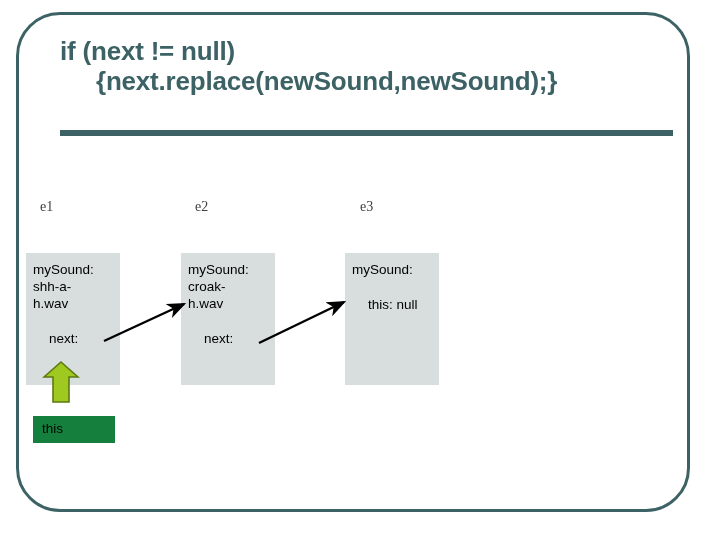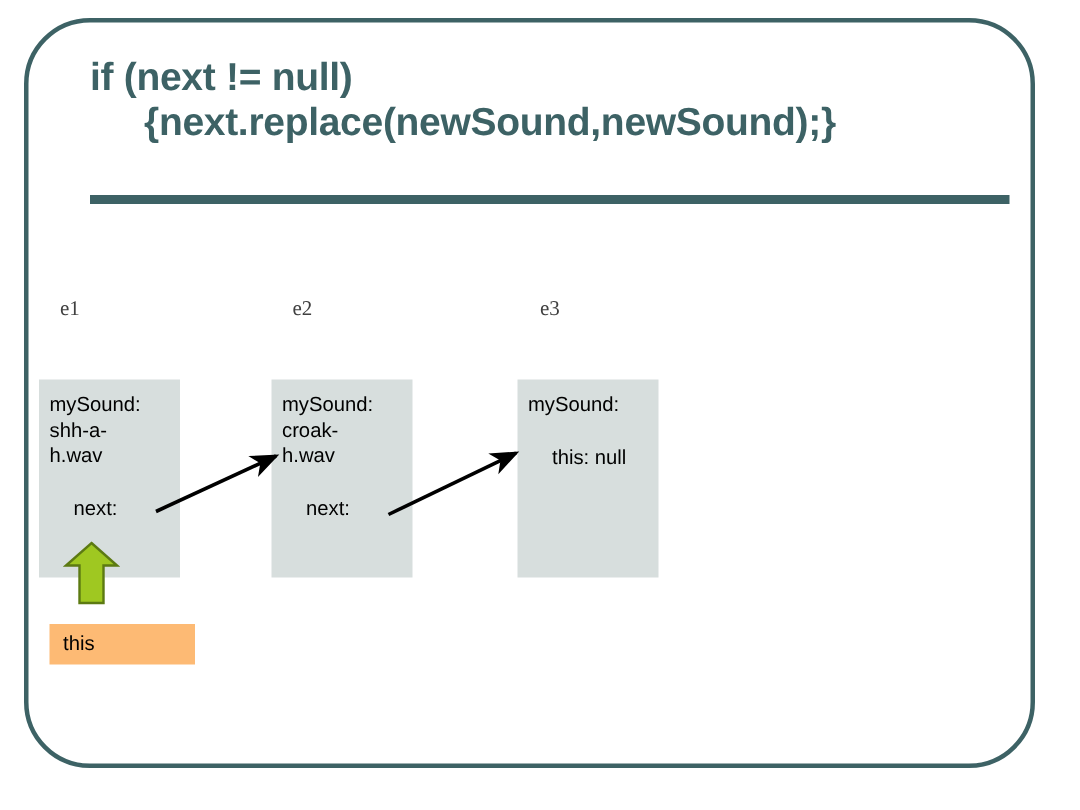--- a/index.html
+++ b/index.html
@@ -105,23 +105,23 @@
     top: 360px;
     width: 38px;
     height: 44px;
   }
 
   
   #this-box {
     position: absolute;
     left: 33px;
     top: 416px;
-    width: 97px;
+    width: 82px;
     height: 27px;
-    background: #fdba74;
+    background: #15803d;
     box-sizing: border-box;
     padding: 5px 0 0 9px;
     font-family: "Liberation Sans", sans-serif;
     font-size: 13.5px;
     color: #000000;
   }
 </style>
 </head>
 <body>
 

